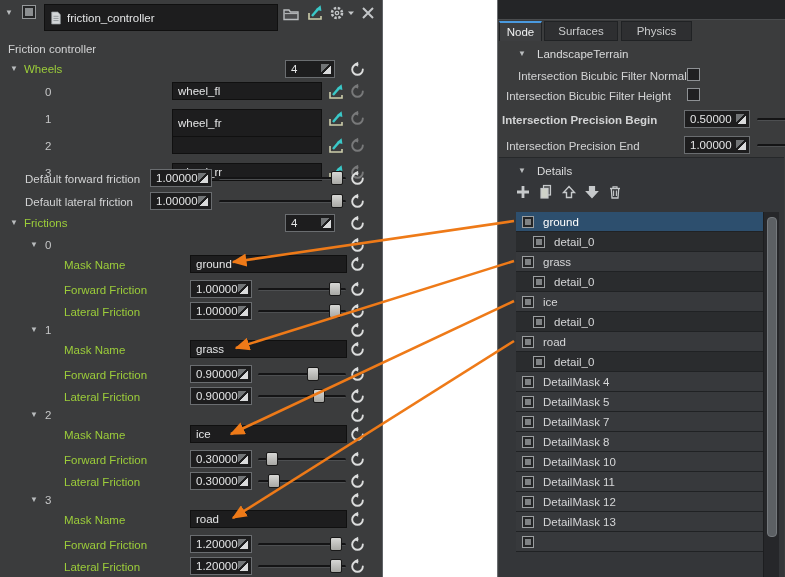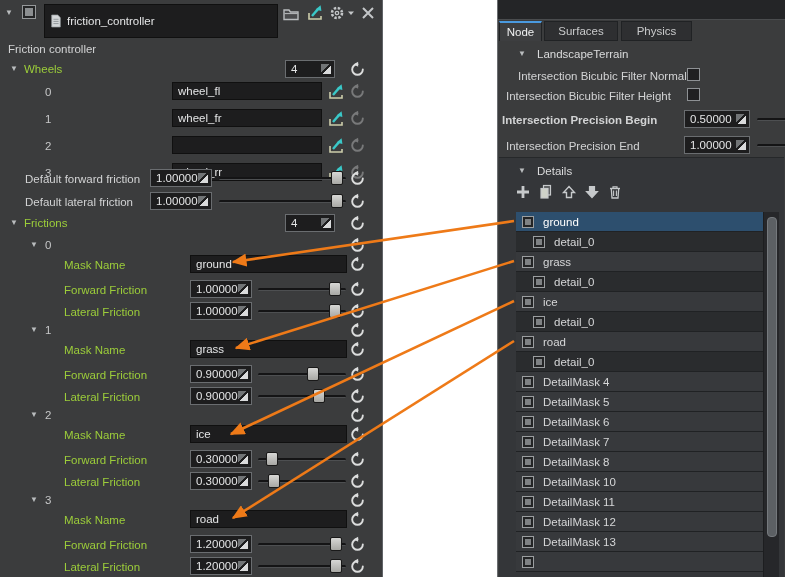--- a/index.html
+++ b/index.html
@@ -128,21 +128,21 @@
       </symbol>
   </defs>
 </svg>
 
 <div id="stage">
 
   <section class="panel" id="left-panel">
     <span class="tri" style="left:5px;top:9px">▼</span>
     <span class="mcb" style="left:22px;top:5px"></span>
 
-    <div class="textfield" style="left:44px;top:4px;width:234px;height:34px">
+    <div class="textfield" style="left:44px;top:4px;width:234px;height:27px">
       <svg class="ic" style="width:12px;height:14px">
           <use href="#i-doc"></use>
         </svg>
       <span>friction_controller</span>
     </div>
 
     <div class="tbtn" style="left:282px;top:5px">
       <svg class="ic" style="width:18px;height:18px">
           <use href="#i-folder"></use>
         </svg>
@@ -183,21 +183,21 @@
         <div class="textfield" style="left: 172px; top: 82px; width: 150px; height: 18px;">
           <div style="position: static;">wheel_fl</div>
         </div>
         <svg class="ic" style="position: absolute; left: 327px; top: 83px; width: 18px; height: 18px;">
           <use href="#i-import"></use>
         </svg>
         <svg class="ic dim" style="position: absolute; left: 349px; top: 83px; width: 17px; height: 17px; color: rgb(220, 221, 221);">
           <use href="#i-reset"></use>
         </svg>
         <div class="lbl dimnum" style="left: 45px; top: 112px;">1</div>
-        <div class="textfield" style="left: 172px; top: 109px; width: 150px; height: 18px;">
+        <div class="textfield" style="left: 172px; top: 109px; width: 150px; height: 28px;">
           <div style="position: static;">wheel_fr</div>
         </div>
         <svg class="ic" style="position: absolute; left: 327px; top: 110px; width: 18px; height: 18px;">
           <use href="#i-import"></use>
         </svg>
         <svg class="ic dim" style="position: absolute; left: 349px; top: 110px; width: 17px; height: 17px; color: rgb(220, 221, 221);">
           <use href="#i-reset"></use>
         </svg>
         <div class="lbl dimnum" style="left: 45px; top: 139px;">2</div>
         <div class="textfield" style="left: 172px; top: 136px; width: 150px; height: 18px;">
@@ -509,24 +509,20 @@
             <div class="lcb" style="position: relative;"></div>
             <span>detail_0</span>
           </div>
           <div class="row">
             <div class="lcb" style="position: relative;"></div>
             <span>DetailMask 4</span>
           </div>
           <div class="row">
             <div class="lcb" style="position: relative;"></div>
             <span>DetailMask 5</span>
-          </div>
-          <div class="row">
-            <div class="lcb" style="position: relative;"></div>
-            <span>DetailMask 6</span>
           </div>
           <div class="row">
             <div class="lcb" style="position: relative;"></div>
             <span>DetailMask 7</span>
           </div>
           <div class="row">
             <div class="lcb" style="position: relative;"></div>
             <span>DetailMask 8</span>
           </div>
           <div class="row">

